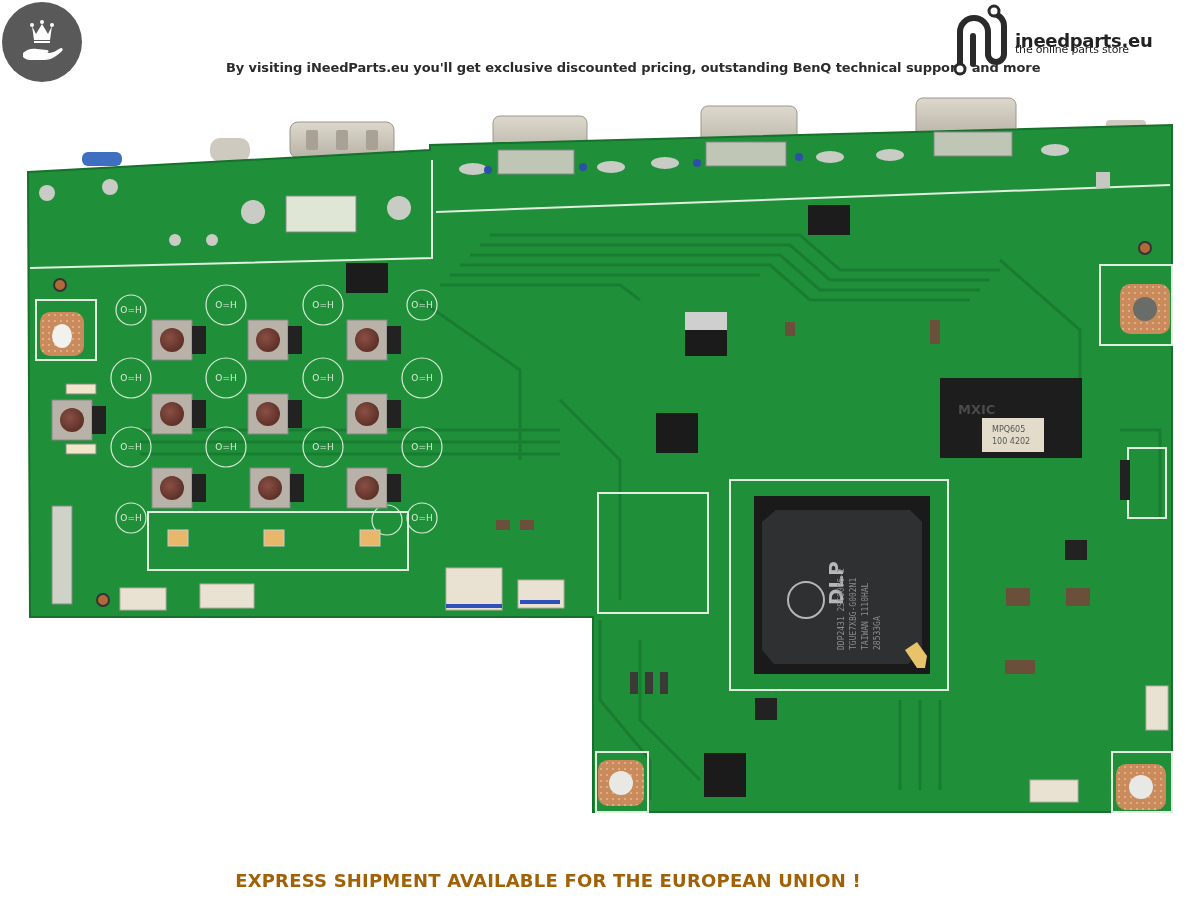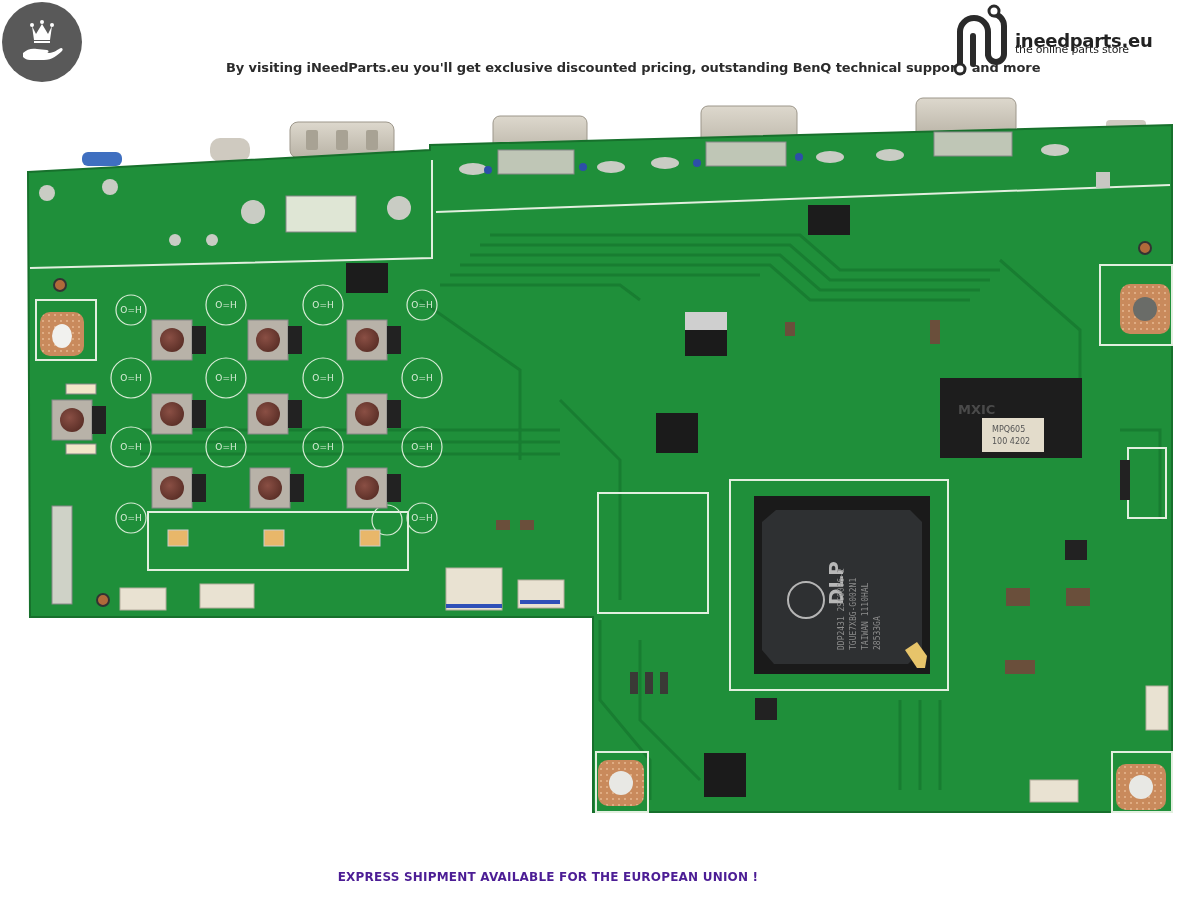--- a/index.html
+++ b/index.html
@@ -8,21 +8,21 @@
 
   
   .badge { position: absolute; left: 2px; top: 2px; width: 80px; height: 80px; border-radius: 50%; background: #595959; }
   .badge svg { position: absolute; left: 0; top: 0; }
   .tagline { position: absolute; left: 226px; top: 60px; font-size: 13px; font-weight: bold; color: #2b2b2b; letter-spacing: -0.1px; white-space: nowrap; }
   .logo { position: absolute; left: 948px; top: 2px; width: 200px; height: 74px; }
   .logo svg { position: absolute; left: 0; top: 0; }
   .logo-name { position: absolute; left: 67px; top: 28px; font-size: 18px; font-weight: bold; color: #222; letter-spacing: -0.3px; }
   .logo-sub { position: absolute; left: 67px; top: 41px; font-size: 11px; font-weight: normal; color: #222; letter-spacing: -0.2px; }
 
-  .footer { position: absolute; left: 0; width: 1060px; top: 870px; text-align: center; font-size: 12px; font-weight: bold; color: #4c1d95; letter-spacing: 0.2px; }
+  .footer { position: absolute; left: 0; width: 1060px; top: 870px; text-align: center; font-size: 18px; font-weight: bold; color: #a16207; letter-spacing: 0.2px; }
   .footer span { position: relative; left: 18px; }
 
   
   .board { position: absolute; left: 0; top: 0; width: 1200px; height: 900px; }
 </style>
 </head>
 <body>
 
 <div class="badge">
   <svg width="80" height="80" viewBox="0 0 80 80">

